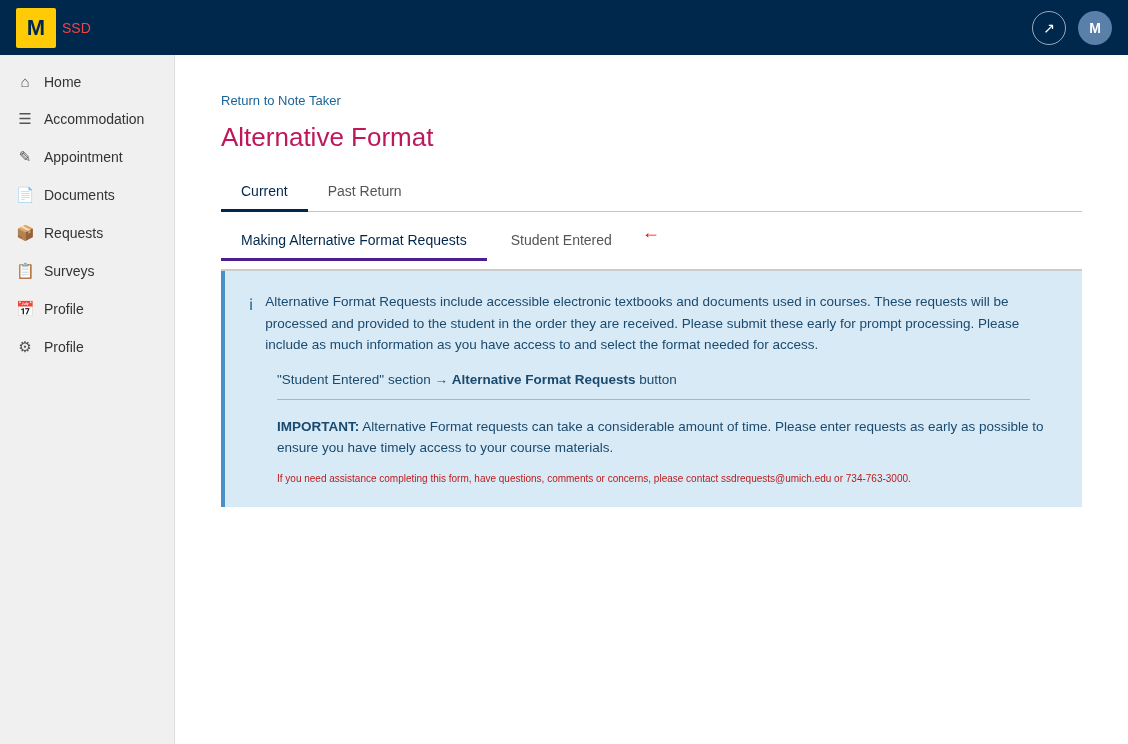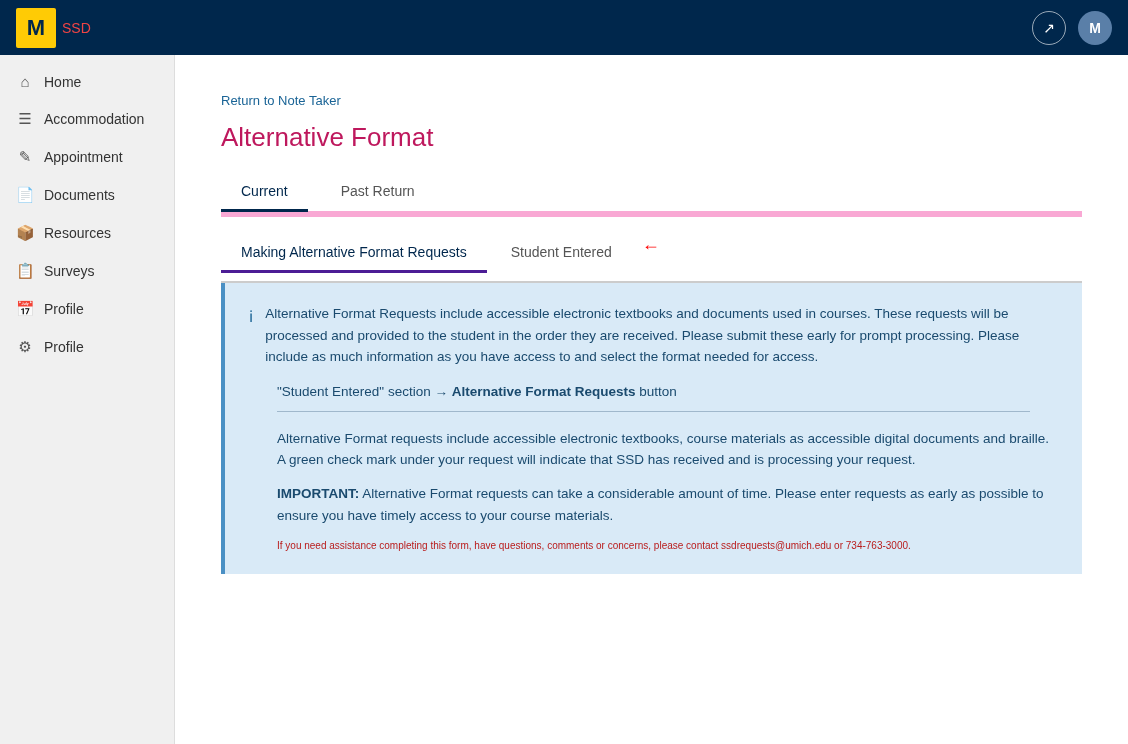--- a/index.html
+++ b/index.html
@@ -122,24 +122,24 @@
 
     .page-title {
       font-size: 26px;
       font-weight: 400;
       color: #be185d;
       margin-bottom: 20px;
     }
 
     
     .tabs-container {
-      border-bottom: 6px solid #f9a8d4;
-      display: flex;
-      gap: 13px;
-      margin-bottom: 7px;
+      border-bottom: 1px solid #f9a8d4;
+      display: flex;
+      gap: 0;
+      margin-bottom: 0;
     }
     .tab {
       padding: 10px 20px;
       cursor: pointer;
       font-size: 14px;
       color: #555;
       border-bottom: 3px solid transparent;
       margin-bottom: -1px;
     }
     .tab.active {
@@ -262,21 +262,21 @@
     <a class="sidebar-item">
       <span class="sidebar-icon">✎</span>
       <span>Appointment</span>
     </a>
     <a class="sidebar-item">
       <span class="sidebar-icon">📄</span>
       <span>Documents</span>
     </a>
     <a class="sidebar-item">
       <span class="sidebar-icon">📦</span>
-      <span>Resources</span>
+      <span>Requests</span>
     </a>
     <a class="sidebar-item">
       <span class="sidebar-icon">📋</span>
       <span>Surveys</span>
     </a>
     <a class="sidebar-item">
       <span class="sidebar-icon">📅</span>
       <span>Profile</span>
     </a>
     <a class="sidebar-item">
@@ -315,21 +315,20 @@
           <span class="info-icon">ℹ</span>
           <span class="info-text-main">Alternative Format Requests include accessible electronic textbooks and documents used in courses. These requests will be processed and provided to the student in the order they are received. Please submit these early for prompt processing. Please include as much information as you have access to and select the format needed for access.</span>
         </div>
 
         <div class="info-middle">
           <span>"Student Entered" section → </span><strong>Alternative Format Requests</strong><span> button</span>
         </div>
 
         <hr class="info-divider">
 
-        <p class="info-para">Alternative Format requests include accessible electronic textbooks, course materials as accessible digital documents and braille. A green check mark under your request will indicate that SSD has received and is processing your request.</p>
 
         <p class="info-para">
           <strong>IMPORTANT:</strong><span> Alternative Format requests can take a considerable amount of time. Please enter requests as early as possible to ensure you have timely access to your course materials.</span>
         </p>
 
         <p class="info-para-last">If you need assistance completing this form, have questions, comments or concerns, please contact ssdrequests@umich.edu or 734-763-3000.</p>
       </div>
 
     </div>
   </div>

